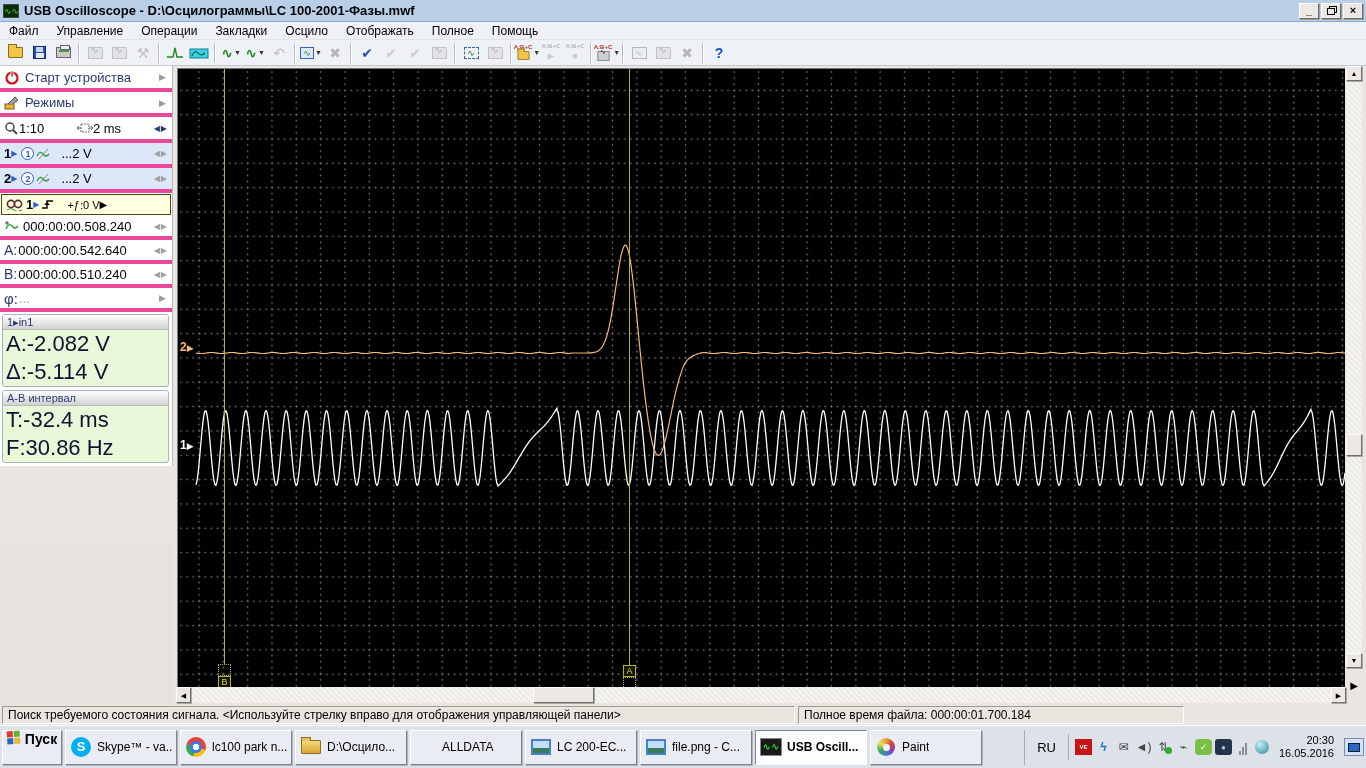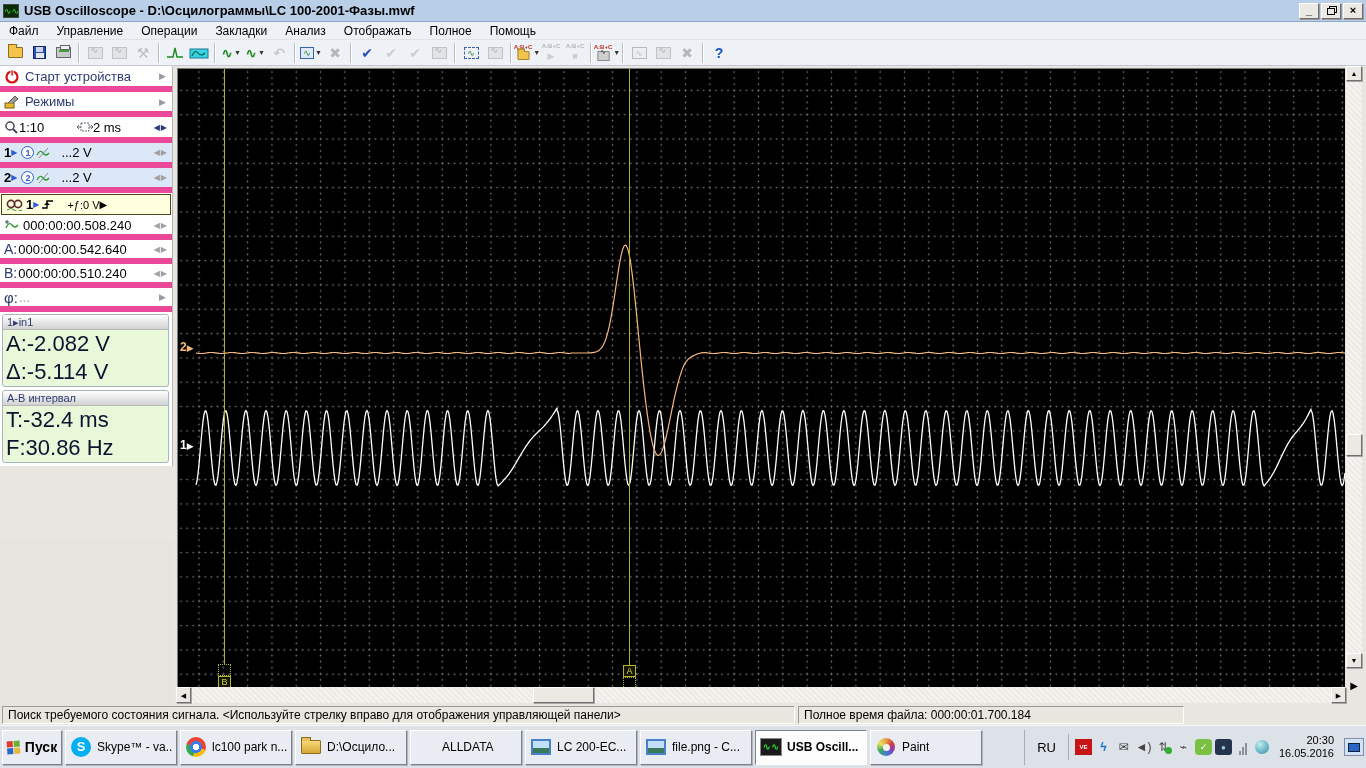--- a/index.html
+++ b/index.html
@@ -43,21 +43,21 @@
   .sh-card::before{content:"∿";position:absolute;left:2px;top:-3px;font-size:9px;color:#333;}
   .sh-scope{width:15px;height:12px;background:#dfe8f6;border:1px solid #3a62b0;color:#1d8a1d;
     font-size:9px;line-height:10px;text-align:center;}
   .sh-selbox{width:15px;height:12px;border:1px dashed #3a62b0;color:#1d8a1d;font-size:9px;line-height:10px;text-align:center;}
   .sh-abc{display:flex;flex-direction:column;align-items:center;line-height:6px;}
   .sh-abc .abc-t{font-size:6px;font-weight:700;color:#b03020;}
   svg.tbsvg{display:block;}
 
   
   .sidebar{position:absolute;left:0;top:66px;width:173px;background:#fff;border-right:1px solid #b8b8b8;}
-  .srow{display:flex;align-items:center;padding:0 2px 0 4px;border-bottom:6px solid #ec4899;
+  .srow{display:flex;align-items:center;padding:0 2px 0 4px;border-bottom:4px solid #ec4899;
     font-size:13px;color:#2c3a70;white-space:nowrap;}
   .srow .grow{flex:1;}
   .row-arrow{color:#9a9a9a;font-size:9px;margin-right:4px;}
   .row-arrows{color:#2c3a70;font-size:8px;letter-spacing:1px;margin-right:2px;}
   .row-arrows.gray{color:#a0a0a0;}
   .ch-row{background:#dce8f7;}
   .ch-num{font-weight:700;color:#000;font-size:13px;}
   .ch-play{color:#2b5bd7;font-size:8px;margin:0 2px 0 0;}
   .badge{display:inline-block;width:13px;height:13px;border:1px solid #2b5bd7;border-radius:50%;
     color:#2b5bd7;font-size:9px;line-height:12px;text-align:center;font-weight:700;margin:0 2px;background:#fff;}
@@ -112,21 +112,21 @@
   .st-pane{border:1px solid #9a9a9a;border-right-color:#fff;border-bottom-color:#fff;
     margin:1px 1px 1px 2px;padding:1px 5px;white-space:nowrap;overflow:hidden;}
   .st-left{width:793px;}
   .st-right{flex:1;margin-right:3px;}
 
   
   .taskbar{position:absolute;left:0;top:725px;width:1366px;height:43px;background:#dde1e8;
     border-top:1px solid #f8f9fb;display:flex;align-items:center;padding:0 2px;}
   .start-btn{width:60px;height:35px;background:#e9ecf2;border:1px solid #fff;
     border-right-color:#7d828c;border-bottom-color:#7d828c;box-shadow:1px 1px 0 #b0b4bc;
-    display:flex;align-items:center;justify-content:center;font-weight:700;font-size:14px;gap:4px;}
+    display:flex;justify-content:center;font-weight:700;font-size:14px;gap:4px;}
   .flag{width:14px;height:13px;display:grid;grid-template-columns:6px 6px;grid-template-rows:6px 6px;gap:1px;transform:rotate(-4deg);}
   .flag i{display:block;}
   .task-btn{width:112px;height:35px;margin-left:3px;background:#e9ecf2;border:1px solid #fff;
     border-right-color:#7d828c;border-bottom-color:#7d828c;box-shadow:1px 1px 0 #b0b4bc;
     display:flex;align-items:center;padding:0 4px;gap:5px;font-size:12px;overflow:hidden;}
   .task-btn.active{background:#fdfdfd;border:1px solid #7d828c;border-right-color:#fff;
     border-bottom-color:#fff;box-shadow:none;font-weight:700;}
   .task-btn .tlabel{white-space:nowrap;overflow:hidden;}
   .tico{width:22px;height:22px;flex:0 0 22px;display:flex;align-items:center;justify-content:center;font-size:13px;}
   .ic-skype{background:#00aff0;border-radius:50%;color:#fff;font-weight:700;width:20px;height:20px;line-height:20px;text-align:center;}
@@ -171,21 +171,21 @@
         <span class="restore-glyph"></span>
       </div>
     <div class="win-btn">×</div>
   </div>
 
   <div class="menubar" id="menubar">
       <span class="menu-item">Файл</span>
       <span class="menu-item">Управление</span>
       <span class="menu-item">Операции</span>
       <span class="menu-item">Закладки</span>
-      <span class="menu-item">Анализ</span>
+      <span class="menu-item">Осцило</span>
       <span class="menu-item">Отображать</span>
       <span class="menu-item">Полное</span>
       <span class="menu-item">Помощь</span>
     </div>
 
   <div class="toolbar" id="toolbar">
       <div class="tb-btn">
         <span class="sh-folder"></span>
       </div>
       <div class="tb-btn">

